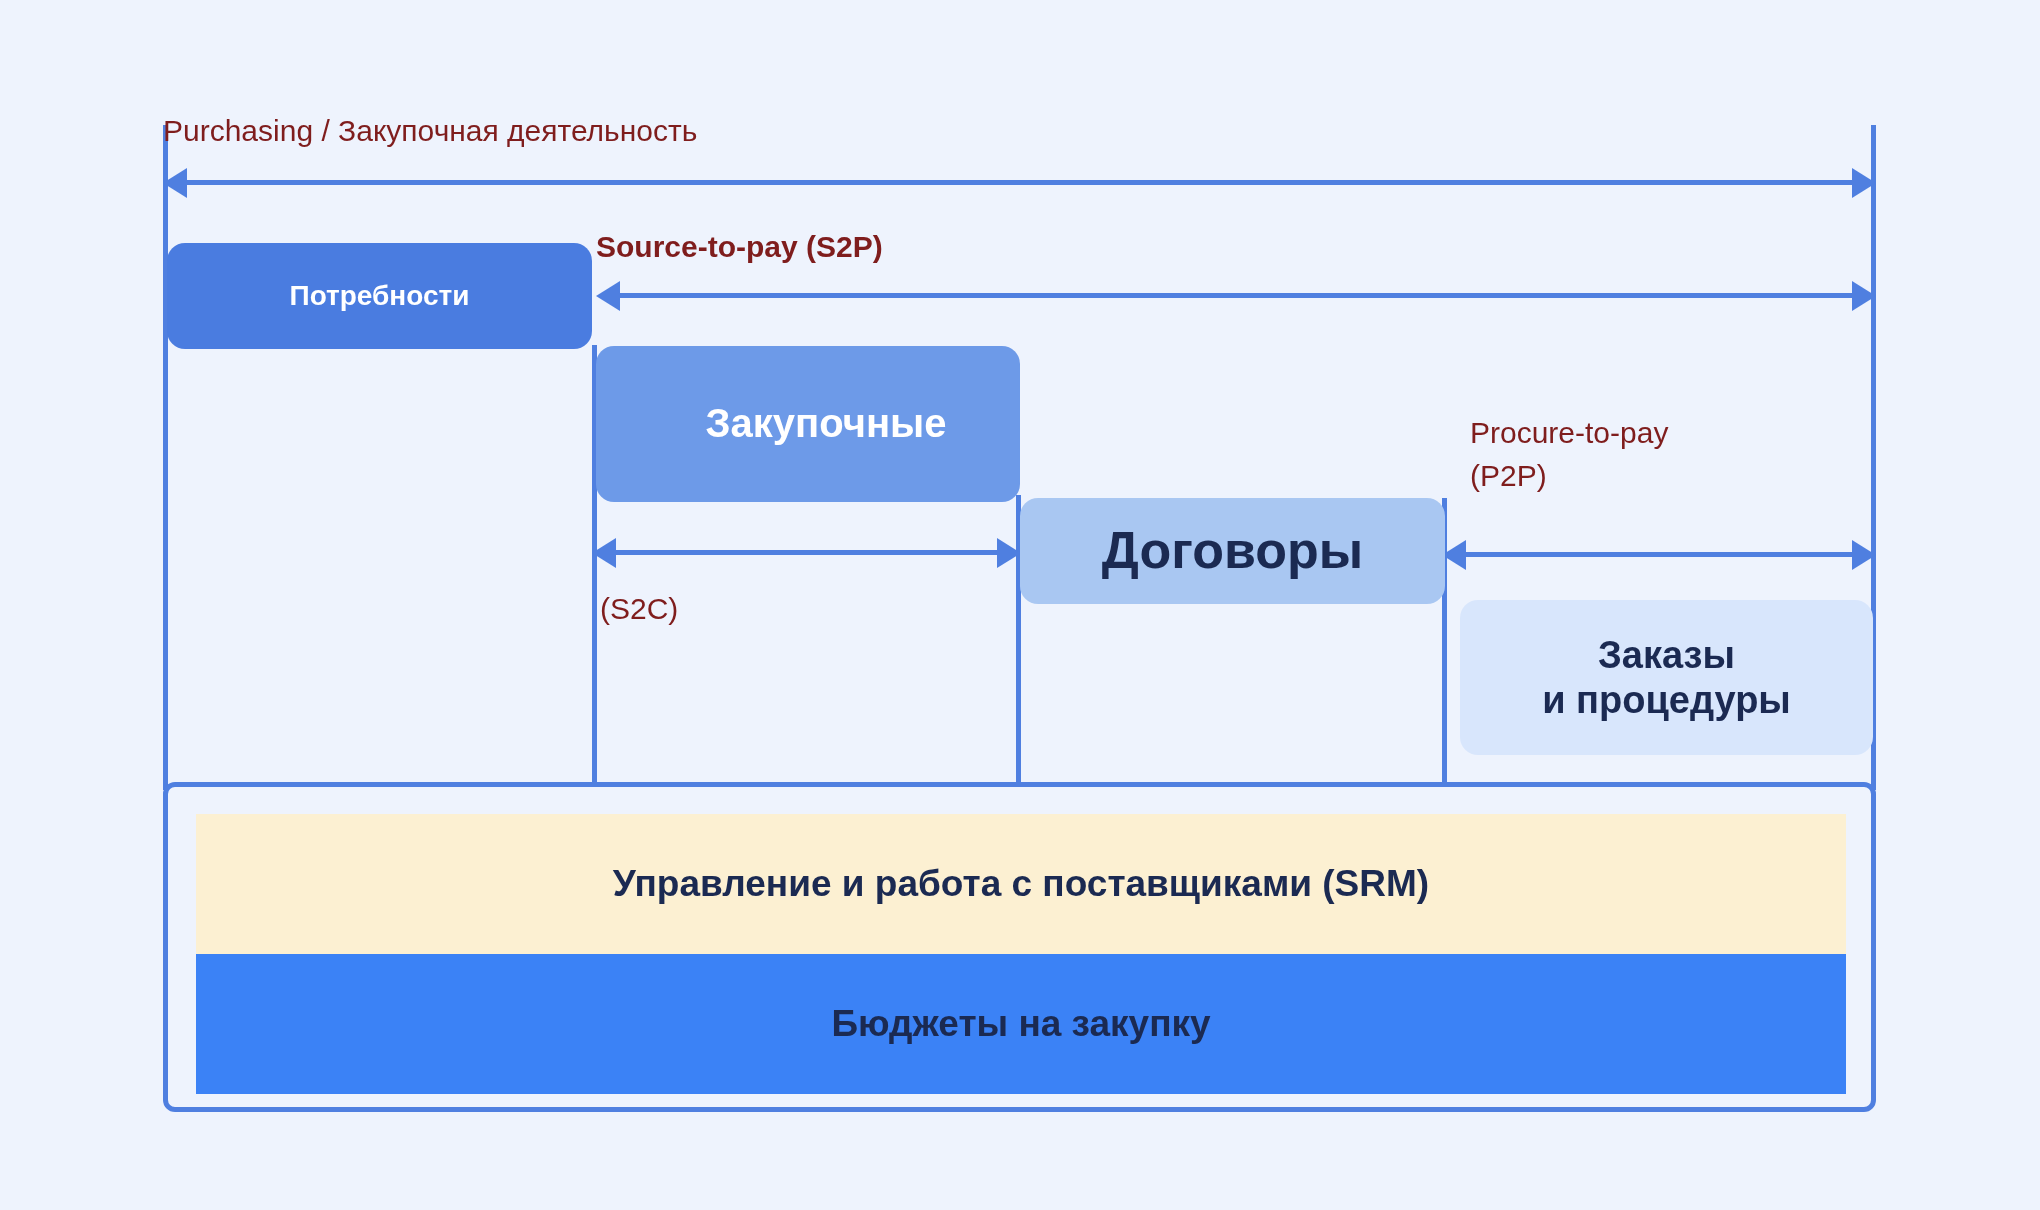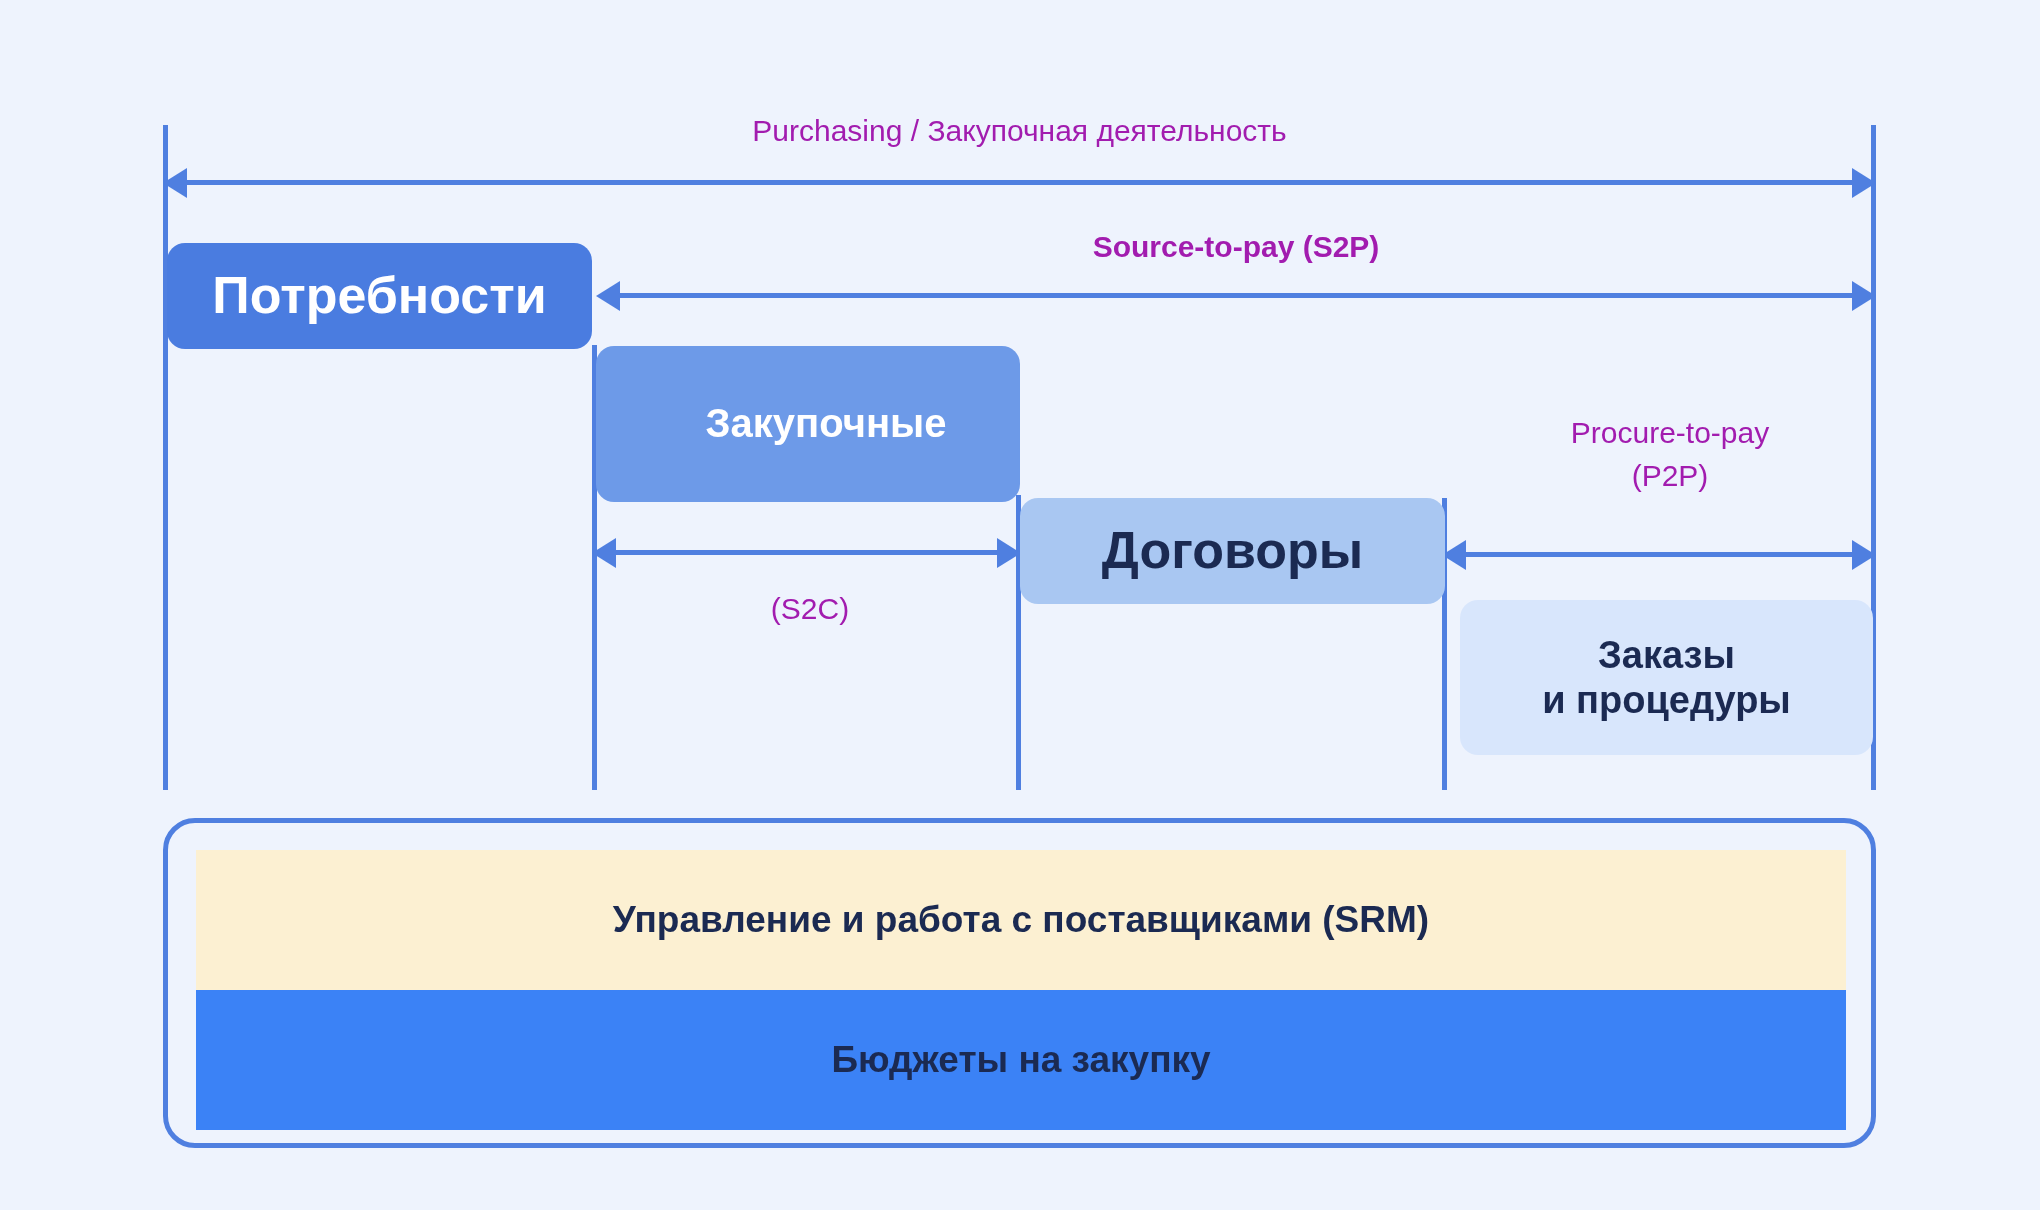--- a/index.html
+++ b/index.html
@@ -24,47 +24,46 @@
   }
   .ahead.right{
     border-top:15px solid transparent;
     border-bottom:15px solid transparent;
     border-left:24px solid #4f7fe0;
   }
 
   
   .caption{
     position:absolute;
-    color:#a21caf;
+    color:#7f1d1d;
     font-size:30px;
-    text-align:center;
+    text-align:left;
     line-height:1.42;
     white-space:nowrap;
   }
   .caption.wrap{white-space:normal;}
 
   
   .step{
     position:absolute;
     border-radius:18px;
     display:flex;align-items:center;justify-content:center;
     text-align:center;
     font-weight:bold;
     line-height:1.18;
     box-sizing:border-box;
   }
 
   
   #foundation{
     position:absolute;
     border:5px solid #4f7fe0;
-    border-radius:32px;
+    border-radius:12px;
     box-sizing:border-box;
     background:#eef3fd;
-    margin-top:36px;
   }
   .band{
     position:absolute;
     display:flex;align-items:center;justify-content:center;
     color:#1b2a52;
     font-weight:bold;
     font-size:37px;
     text-align:center;
   }
 </style>
@@ -113,21 +112,21 @@
   <div>
     <div class="arrow-row" style="left:604px;top:550px;width:405px;"></div>
     <div class="ahead left" style="left:592px;top:537.5px;"></div>
     <div class="ahead right" style="left:997px;top:537.5px;"></div>
   </div>
 
   <div class="caption wrap" style="left:600px;top:588px;width:420px;">
     <div>(S2C)</div>
   </div>
 
-  <div class="step" style="left:167px;top:243px;width:425px;height:106px;background:#4a7ce0;color:#ffffff;font-size:52px;">
+  <div class="step" style="left:167px;top:243px;width:425px;height:106px;background:#4a7ce0;color:#ffffff;font-size:28px;">
     <div>
       <div>Потребности</div>
     </div>
   </div>
 
   <div class="step" style="left:596px;top:346px;width:424px;height:156px;background:#6d9ae8;color:#ffffff;font-size:40px;padding-left:36px;">
     <div>
       <div>Закупочные</div>
     </div>
   </div>

